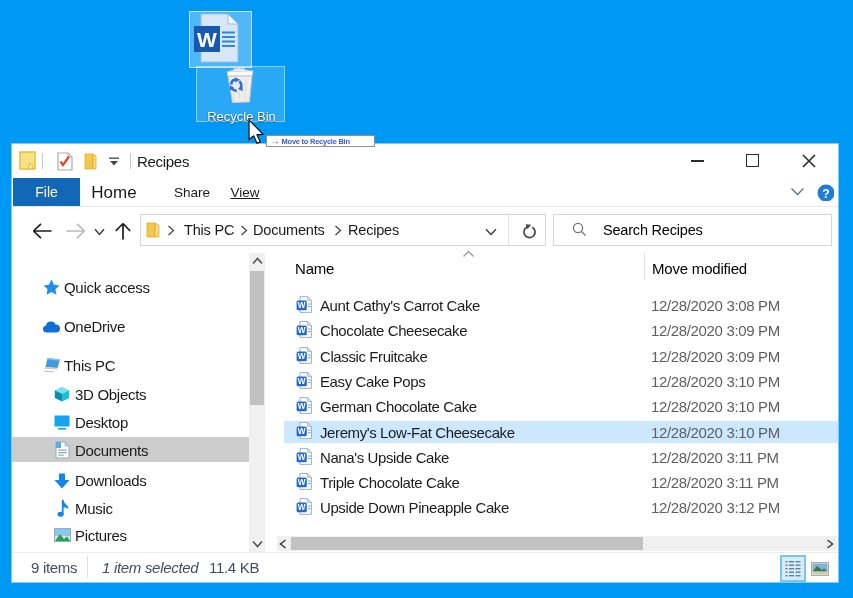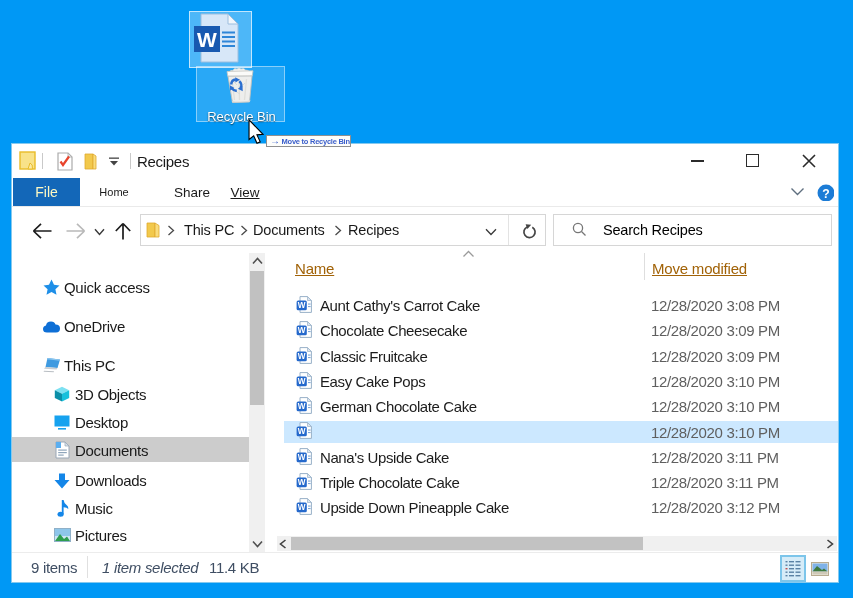--- a/index.html
+++ b/index.html
@@ -2,21 +2,21 @@
 <html><head>
 <meta charset="utf-8">
 <style>
   * { margin:0; padding:0; box-sizing:border-box; }
   html,body { width:853px; height:598px; overflow:hidden; }
   body { background:#0098f5; font-family:"Liberation Sans",sans-serif; position:relative; }
   .abs { position:absolute; }
   #win { left:11px; top:143px; width:828px; height:440px; background:#fff; border:1px solid #84c9ef; }
   .tseg { color:#1a1a1a; }
   .stxt { font-size:15px; color:#1a1a1a; letter-spacing:-0.3px; white-space:pre; }
-  .hdr  { font-size:15px; color:#a16207; letter-spacing:-0.2px; white-space:pre;text-decoration:underline; }
+  .hdr  { font-size:15px; color:#000000; letter-spacing:-0.2px; white-space:pre; }
   .sbt  { font-size:15px; color:#3f4e63; letter-spacing:-0.3px; white-space:pre; }
   .fname{ position:absolute; left:308px; font-size:15px; color:#1c1c1c; letter-spacing:-0.4px; white-space:pre; }
   .fdate{ position:absolute; left:639px; font-size:15px; color:#5f5f5f; letter-spacing:-0.35px; white-space:pre; }
   .ficon{ position:absolute; left:284px; }
 </style>
 </head>
 <body>
 
 <div id="desk" class="abs" style="left:0;top:0;width:853px;height:598px;">
 
@@ -53,21 +53,21 @@
       <path d="M7.2 23.5 L6.8 18.2 L11.4 21 Z"></path>
     </g>
   </svg>
 
   <div class="abs" style="left:160px;top:109px;width:163px;text-align:center;font-size:13px;color:#fff;text-shadow:0 1px 1.5px rgba(0,0,0,0.65);">Recycle Bin</div>
 
   <svg class="abs" style="left:246px;top:119px;z-index:60;" width="21" height="28" viewBox="0 0 22 30">
     <path d="M3 1 L3 22 L8 18 L11.5 26 L15 24.5 L11.5 17 L18 16.5 Z" fill="#fff" stroke="#000" stroke-width="1.2"></path>
   </svg>
 
-  <div class="abs" style="left:266px;top:135px;width:85px;height:12px;background:#fdfdfa;border:1px solid #8f8f8f;z-index:55;font-size:7.5px;letter-spacing:-0.25px;color:#3a5ecb;line-height:10px;padding-left:3px;white-space:nowrap;overflow:hidden;"><span style="font-size:10px;color:#3058c8;">→</span> <b>Move to Recycle Bin</b></div>
+  <div class="abs" style="left:266px;top:135px;width:109px;height:12px;background:#fdfdfa;border:1px solid #8f8f8f;z-index:55;font-size:7.5px;letter-spacing:-0.25px;color:#3a5ecb;line-height:10px;padding-left:3px;white-space:nowrap;overflow:hidden;"><span style="font-size:10px;color:#3058c8;">→</span> <b>Move to Recycle Bin</b></div>
 </div>
 
 <div id="win" class="abs">
 
   <svg class="abs" style="left:7px;top:7px;" width="18" height="19" viewBox="0 0 18 19">
     <path d="M1 1 L12 1 L12 5 L17 5 L17 18 L1 18 Z" fill="#f7dd80" stroke="#e4b71c" stroke-width="1.2" visibility="hidden"></path>
     <rect x="1" y="1" width="15" height="17" fill="#f8e289" stroke="#e8bc29" stroke-width="1.4"></rect>
     <path d="M11 12 Q14 13 13.5 18 L9 18 Z" fill="#fbeaa5" stroke="#e8bc29" stroke-width="1"></path>
   </svg>
   <div class="abs" style="left:30px;top:9px;width:1px;height:16px;background:#c9c9c9;"></div>
@@ -88,21 +88,21 @@
   <div class="abs tseg" style="left:125px;top:9px;font-size:15px;letter-spacing:-0.3px;">Recipes</div>
 
   <div class="abs" style="left:679px;top:16px;width:13px;height:1.6px;background:#2b2b2b;"></div>
   <div class="abs" style="left:734px;top:10px;width:13px;height:13px;border:1.5px solid #2b2b2b;"></div>
   <svg class="abs" style="left:789px;top:9px;" width="16" height="16" viewBox="0 0 16 16">
     <path d="M2 2 L14 14 M14 2 L2 14" stroke="#2b2b2b" stroke-width="1.6"></path>
   </svg>
 
   <div class="abs" style="left:0;top:34px;width:826px;height:29px;background:#fff;border-bottom:1px solid #eaeaea;"></div>
   <div class="abs" style="left:1px;top:34px;width:67px;height:28px;background:#1367b8;color:#fef9c3;font-size:14px;text-align:center;line-height:28px;">File</div>
-  <div class="abs tseg" style="left:72px;top:34px;width:60px;height:28px;font-size:11px;text-align:center;line-height:29px;">Home</div>
+  <div class="abs tseg" style="left:72px;top:34px;width:60px;height:28px;font-size:17px;text-align:center;line-height:29px;">Home</div>
   <div class="abs tseg" style="left:138px;top:34px;width:60px;height:28px;font-size:13.5px;text-align:right;line-height:29px;">Share</div>
   <div class="abs tseg" style="left:203px;top:34px;width:60px;height:28px;font-size:13.5px;text-align:center;line-height:29px;text-decoration:underline;">View</div>
   <svg class="abs" style="left:778px;top:43px;" width="15" height="9" viewBox="0 0 14 9">
     <path d="M1 1.5 L7 7.5 L13 1.5" fill="none" stroke="#5f6f7f" stroke-width="1.4"></path>
   </svg>
   <svg class="abs" style="left:805px;top:40px;" width="17" height="17" viewBox="0 0 16 16">
     <circle cx="8.5" cy="8.5" r="8" fill="#1c7cd6"></circle>
     <text x="8.5" y="12.8" font-size="11.5" font-weight="bold" fill="#fff" text-anchor="middle" font-family="Liberation Sans">?</text>
   </svg>
 
@@ -273,20 +273,21 @@
   <div class="fname" style="top:254px;">German Chocolate Cake</div>
   <div class="fdate" style="top:254px;">12/28/2020 3:10 PM</div>
   <svg class="ficon" style="top:278px;" width="16" height="17" viewBox="0 0 16 17">
     <path d="M4 0.6 L11.5 0.6 L15.4 4.5 L15.4 16.4 L4 16.4 Z" fill="#fff" stroke="#98b0c8" stroke-width="1"></path>
     <path d="M11.5 0.6 L11.5 4.5 L15.4 4.5 Z" fill="#dde6ef" stroke="#98b0c8" stroke-width="0.7"></path>
     <rect x="0.6" y="4.6" width="10.2" height="9.6" rx="1.5" fill="#2569cc"></rect>
     <text x="5.7" y="12" font-size="8.2" font-weight="bold" fill="#fff" text-anchor="middle" font-family="Liberation Sans">W</text>
     <rect x="12" y="7.5" width="2.6" height="1.1" fill="#7fa7d8"></rect>
     <rect x="12" y="10" width="2.6" height="1.1" fill="#7fa7d8"></rect>
   </svg>
+  <div class="fname" style="top:280px;">Jeremy's Low-Fat Cheesecake</div>
   <div class="fdate" style="top:280px;">12/28/2020 3:10 PM</div>
   <svg class="ficon" style="top:304px;" width="16" height="17" viewBox="0 0 16 17">
     <path d="M4 0.6 L11.5 0.6 L15.4 4.5 L15.4 16.4 L4 16.4 Z" fill="#fff" stroke="#98b0c8" stroke-width="1"></path>
     <path d="M11.5 0.6 L11.5 4.5 L15.4 4.5 Z" fill="#dde6ef" stroke="#98b0c8" stroke-width="0.7"></path>
     <rect x="0.6" y="4.6" width="10.2" height="9.6" rx="1.5" fill="#2569cc"></rect>
     <text x="5.7" y="12" font-size="8.2" font-weight="bold" fill="#fff" text-anchor="middle" font-family="Liberation Sans">W</text>
     <rect x="12" y="7.5" width="2.6" height="1.1" fill="#7fa7d8"></rect>
     <rect x="12" y="10" width="2.6" height="1.1" fill="#7fa7d8"></rect>
   </svg>
   <div class="fname" style="top:305px;">Nana's Upside Cake</div>

